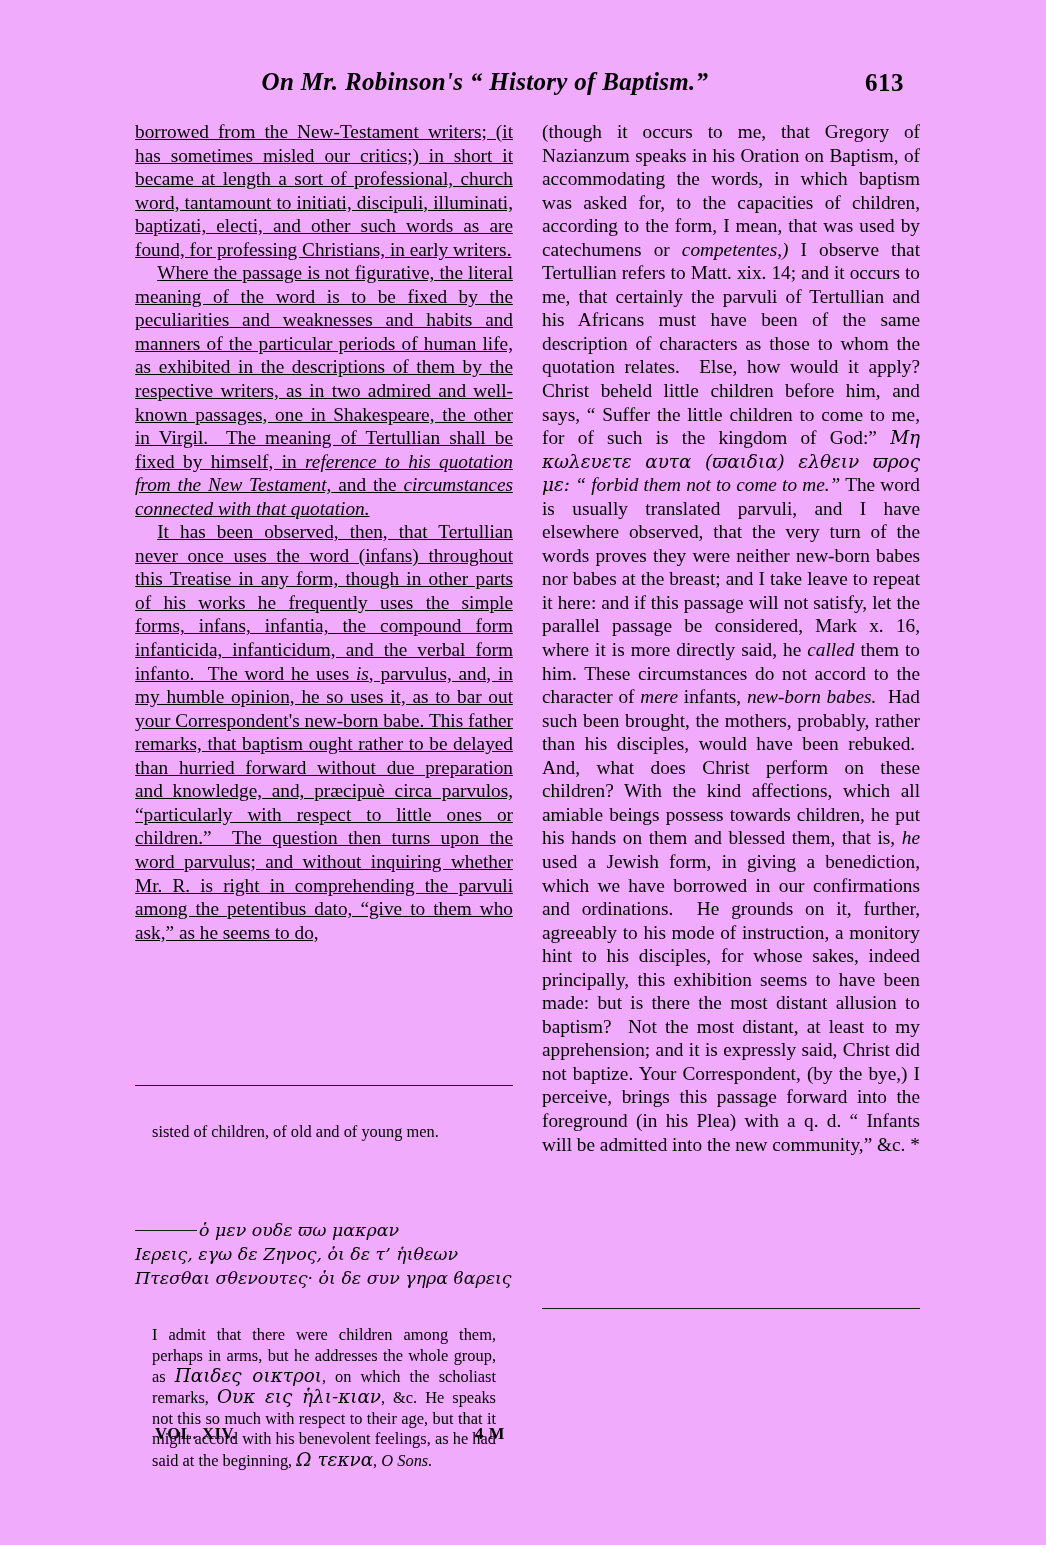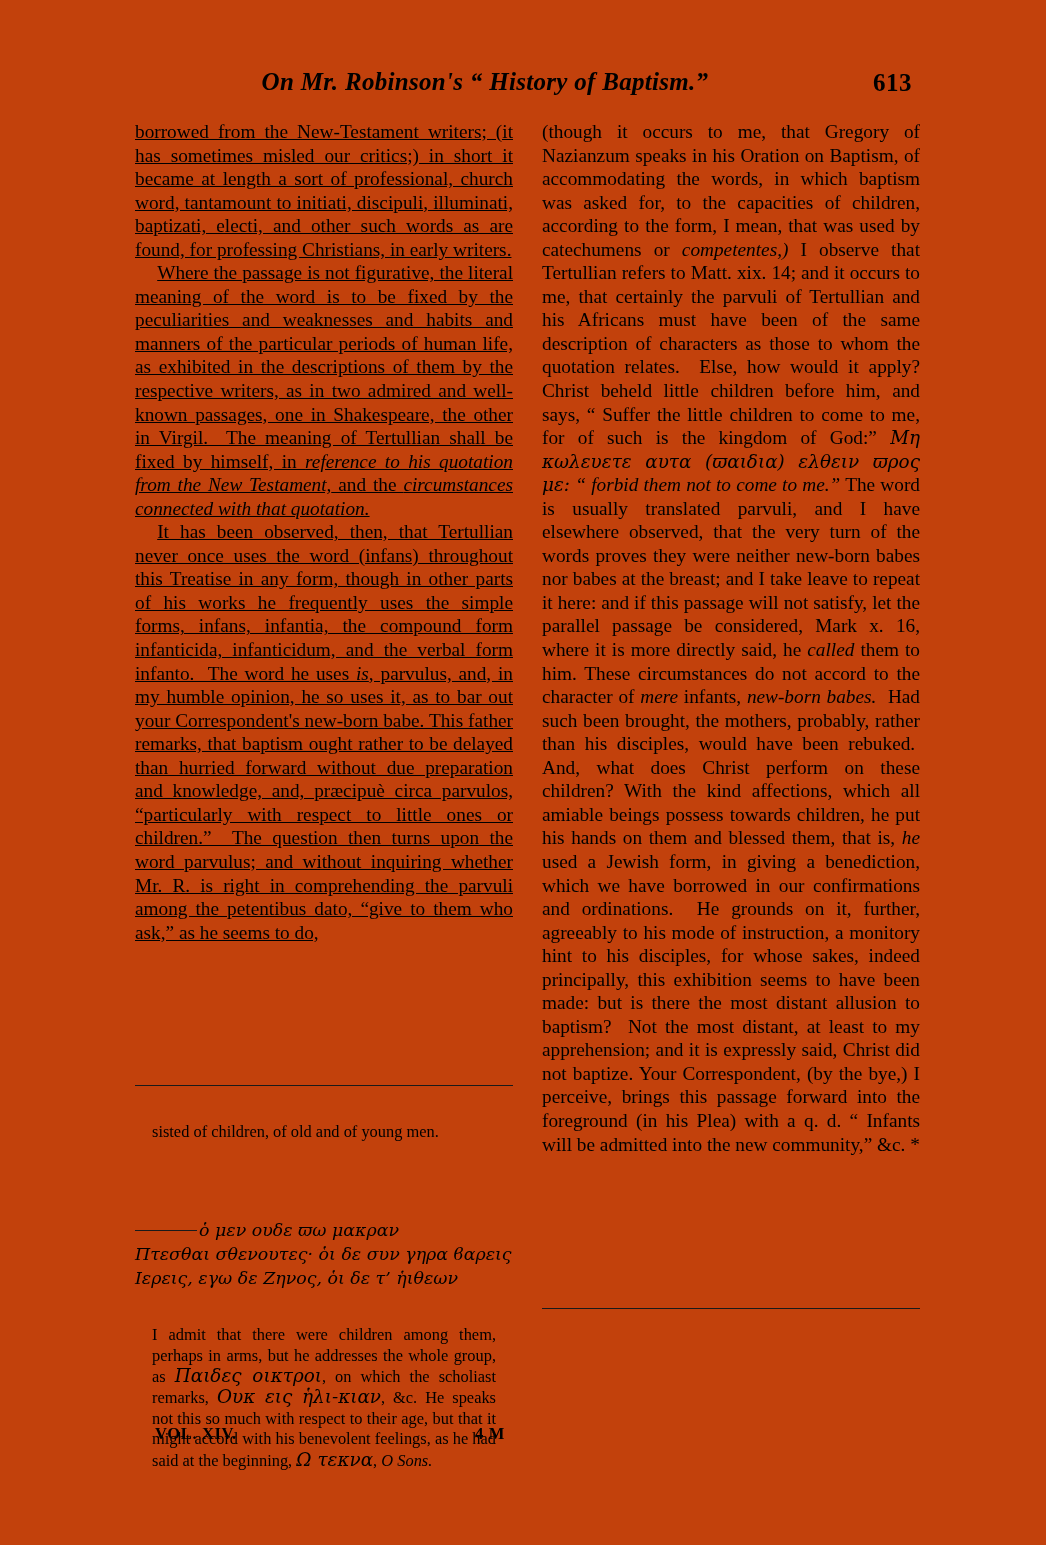--- a/index.html
+++ b/index.html
@@ -14,21 +14,21 @@
     color: #000000;
     position: relative;
     overflow: hidden;
   }
 
   .page {
     position: absolute;
     left: 0; top: 0;
     width: 1046px;
     height: 1545px;
-    background: #c2410c;
+    background: #f0abfc;
   }
 
   
   .running-head {
     position: absolute;
     left: 135px;
     top: 68px;
     width: 785px;
     height: 40px;
   }
@@ -39,21 +39,21 @@
     width: 700px;
     text-align: center;
     font-style: italic;
     font-weight: bold;
     font-size: 25px;
     letter-spacing: 0.3px;
     white-space: nowrap;
   }
   .rh-pageno {
     position: absolute;
-    right: 8px;
+    right: 16px;
     top: 1px;
     font-weight: bold;
     font-size: 25px;
     letter-spacing: 0.5px;
   }
 
   
   .columns {
     position: absolute;
     left: 135px;
@@ -187,22 +187,22 @@
 
       <div class="fn-rule" style="top: 965px;"></div>
 
       <div class="footnote" style="top: 985px;">
         <p>sisted of children, of old and of young men.</p>
 
         <div style="height: 20px;"></div>
 
         <div class="verse">
           <div><span class="lead-rule"></span>ὁ&nbsp;μεν ουδε ϖω μακραν</div>
+          <div>Ιερεις, εγω δε Ζηνος, ὁι δε τ’ ἡιθεων</div>
           <div>Πτεσθαι σθενουτες· ὁι δε συν γηρα ϐαρεις</div>
-          <div>Ιερεις, εγω δε Ζηνος, ὁι δε τ’ ἡιθεων</div>
         </div>
 
         <div style="height: 18px;"></div>
 
         <p>I admit that there were children among
         them, perhaps in arms, but he addresses the whole group, as
         <span class="gk">Παιδες οικτροι</span>, on
         which the scholiast remarks, <span class="gk">Ουκ εις ἡλι-κιαν</span>, &amp;c.
         He speaks not this so much with respect to their age, but that it might
         accord with his benevolent feelings, as he had said at the beginning,

